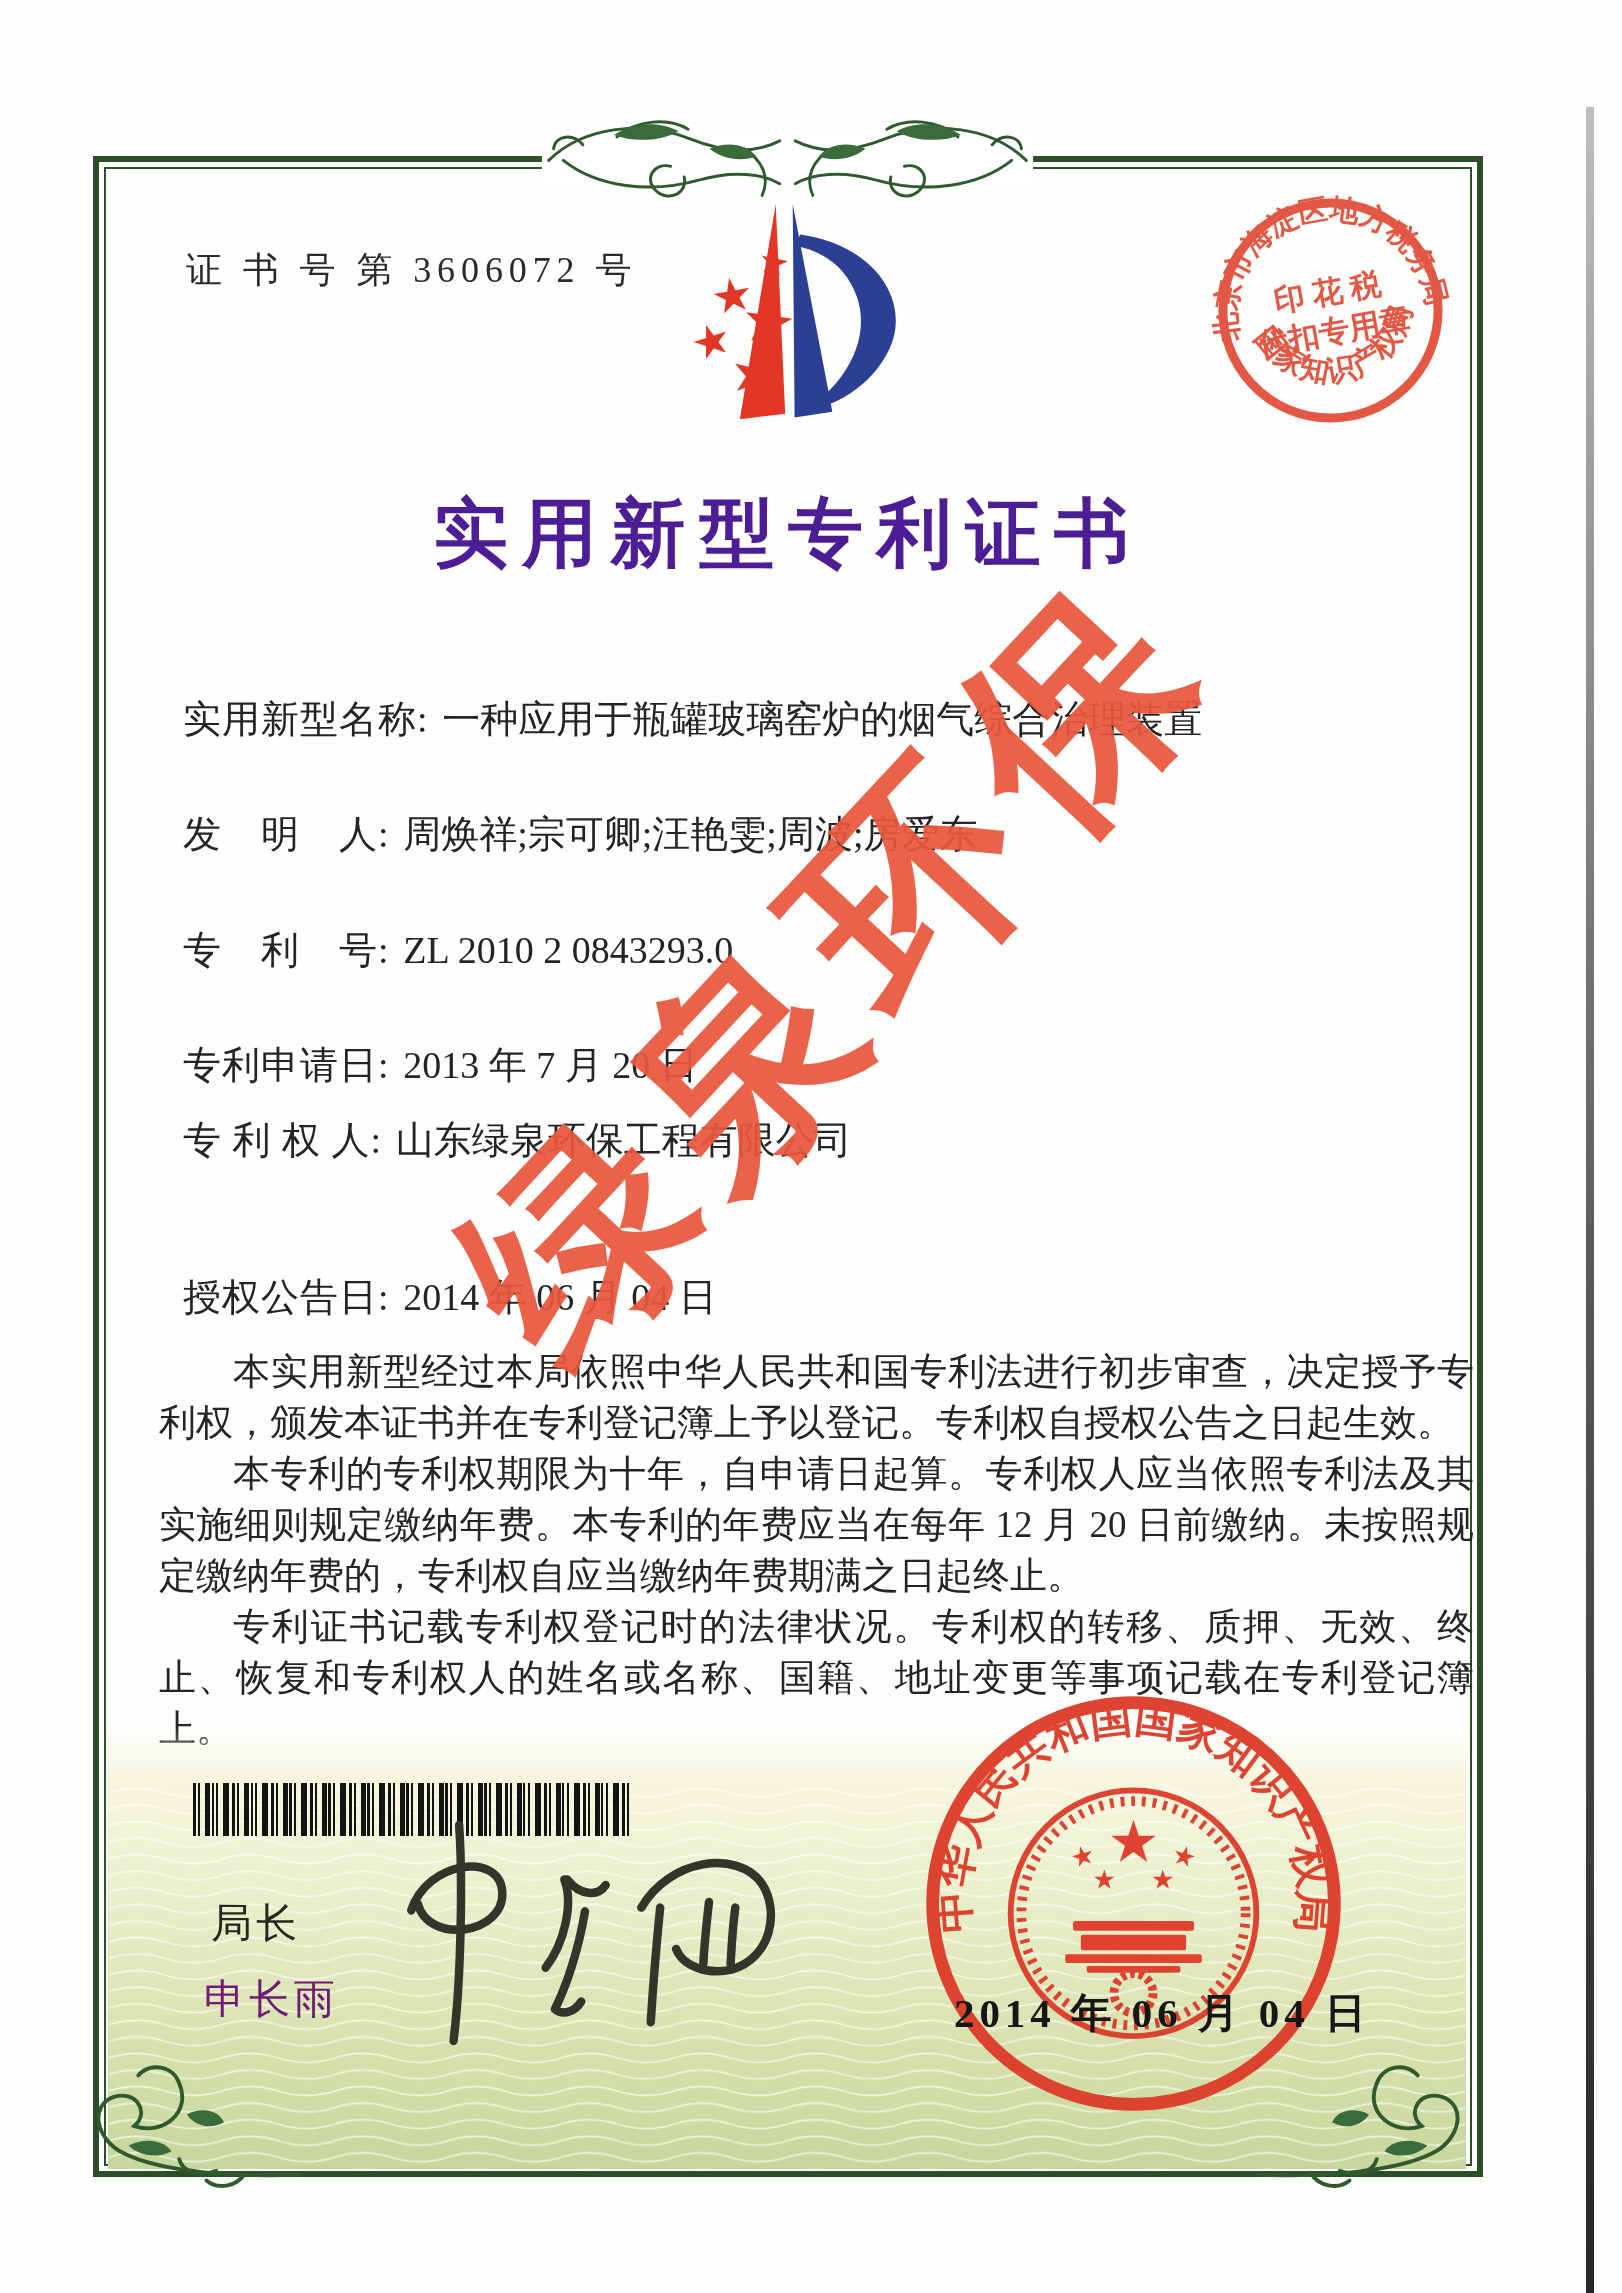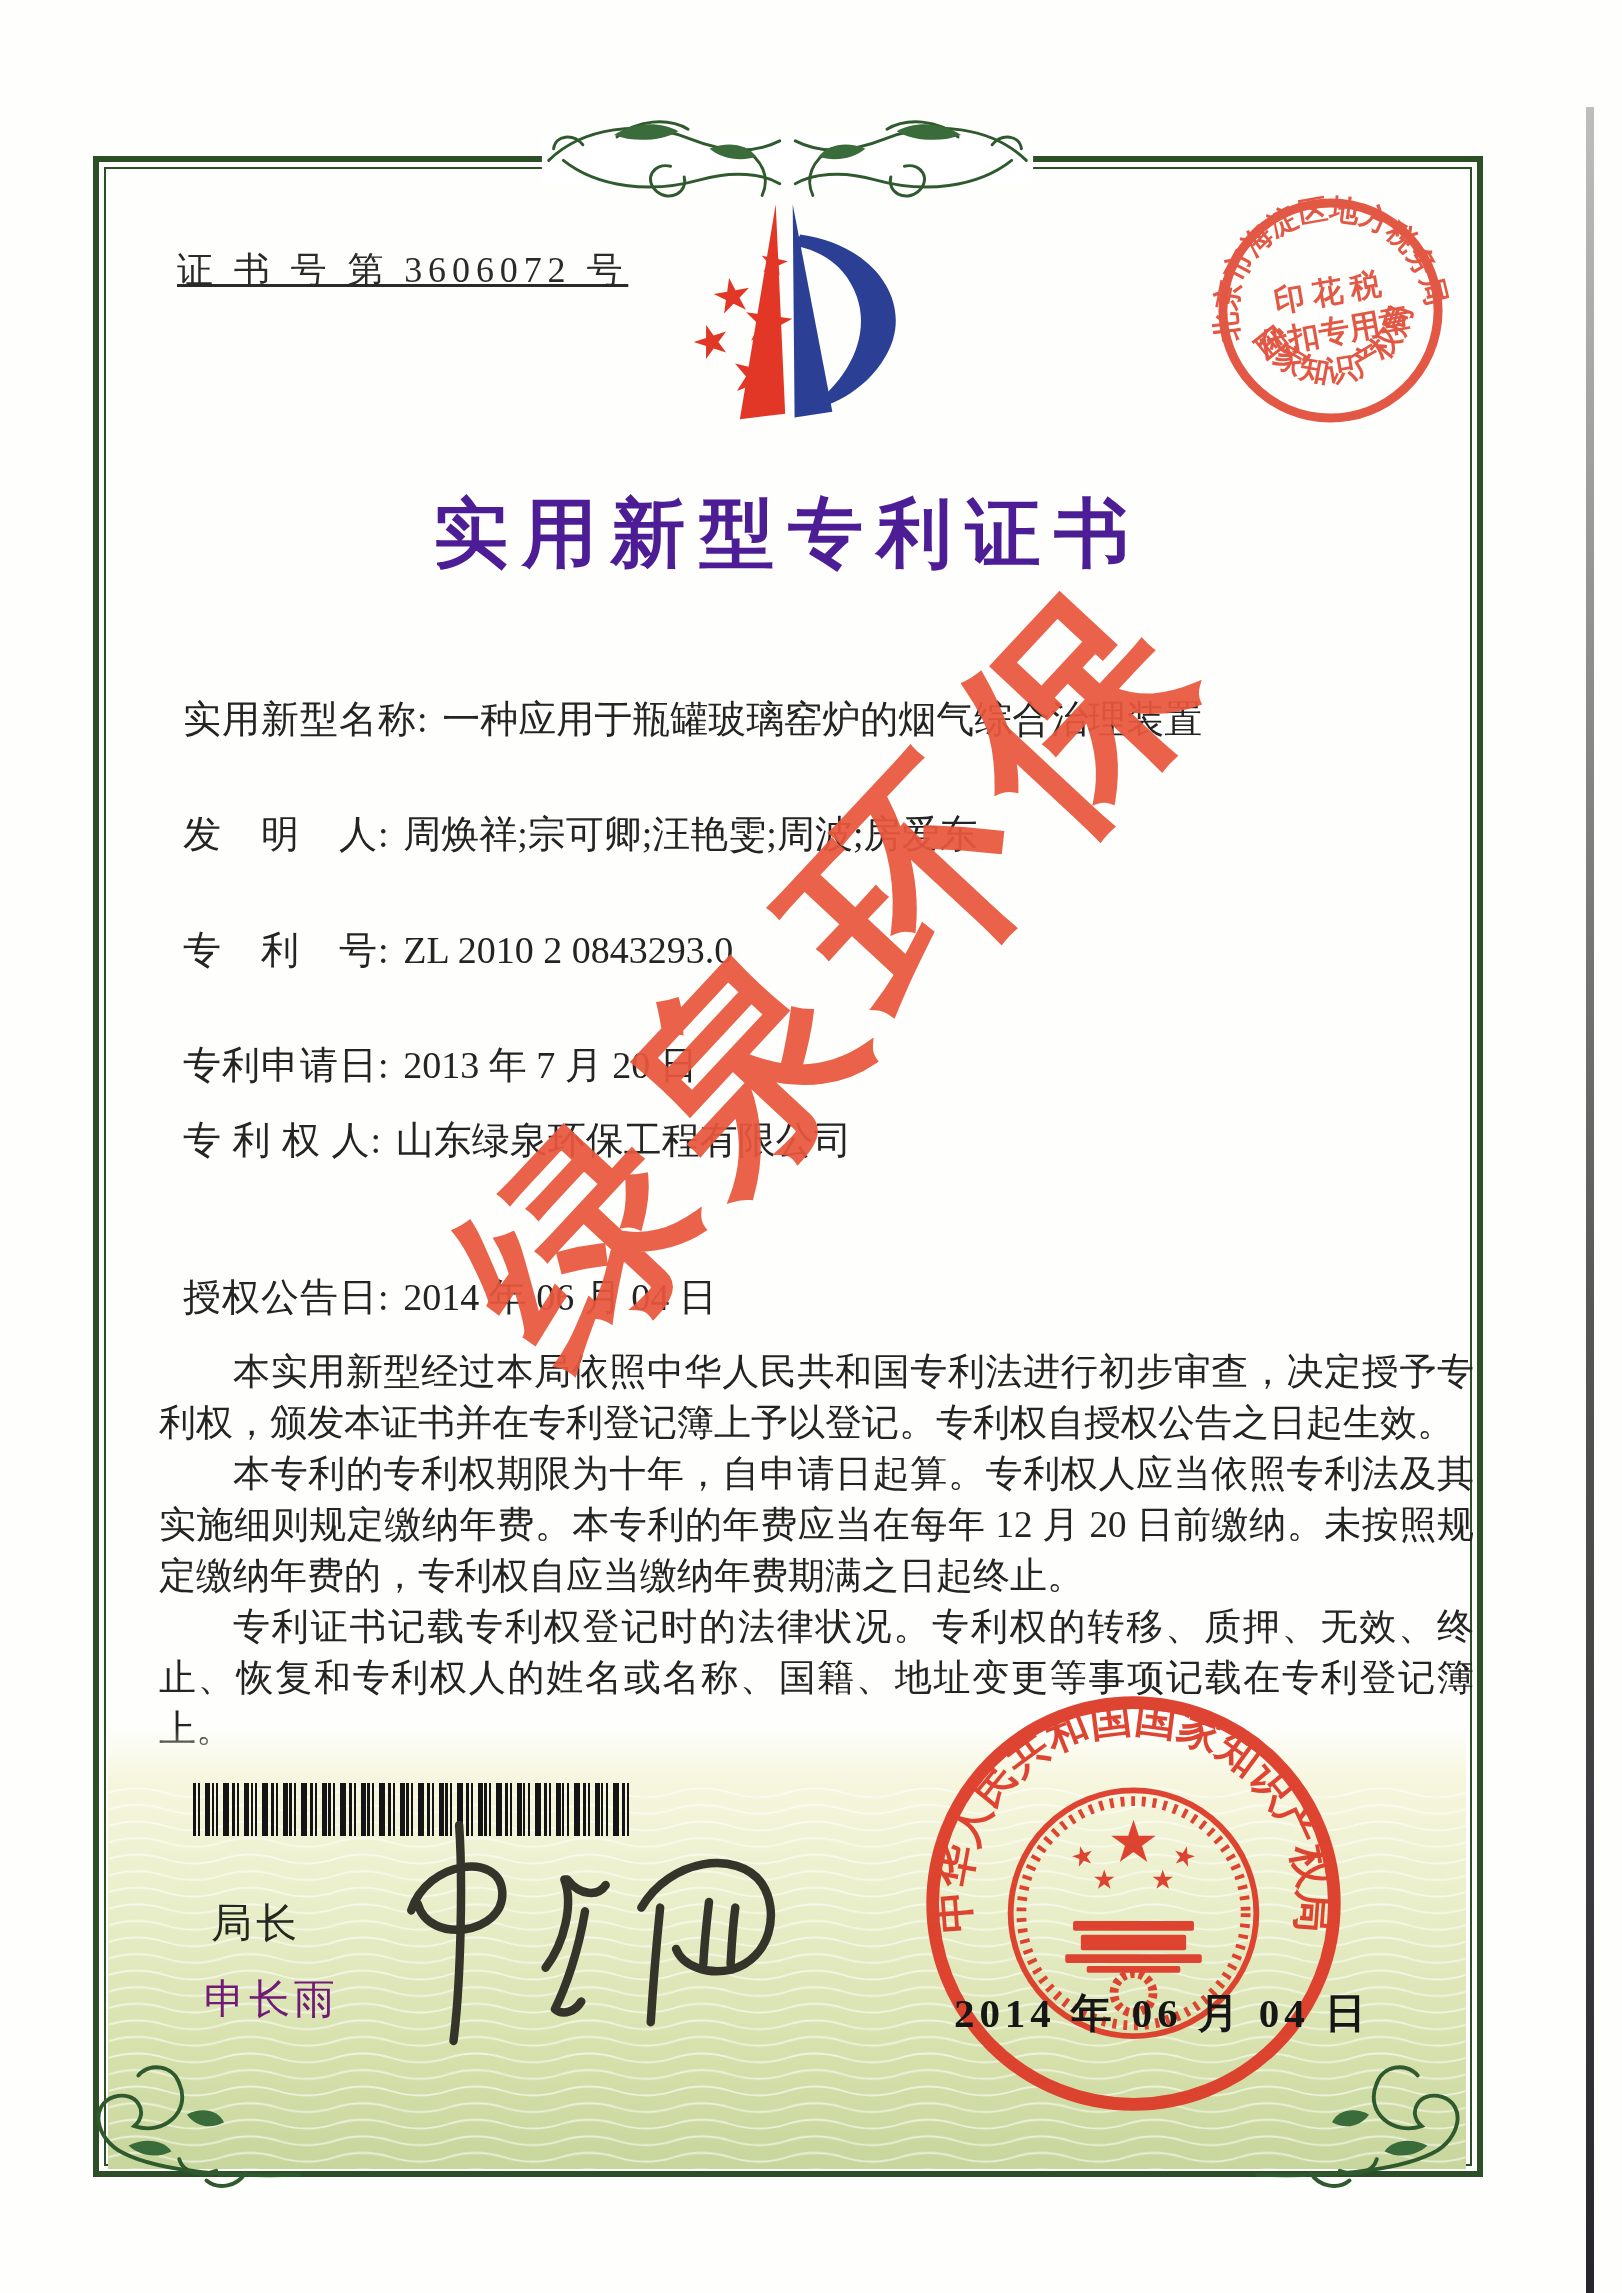--- a/index.html
+++ b/index.html
@@ -5,21 +5,21 @@
   html,body{margin:0;padding:0;background:#ffffff;}
   .page{position:relative;width:1623px;height:2294px;background:#fefefc;overflow:hidden;
         font-family:"Liberation Serif","DejaVu Serif",serif;color:#222;}
   
   .frame{position:absolute;left:93px;top:156px;width:1390px;height:2021px;
          border:6.8px solid #2c4f28;box-sizing:border-box;}
   .frame-inner{position:absolute;left:4.9px;top:4.9px;right:4.9px;bottom:4.9px;border:2px solid #2c4f28;}
   .edge-shadow{position:absolute;left:1586px;top:107px;bottom:0;width:7.8px;
         background:linear-gradient(180deg,rgba(70,70,70,.35),rgba(45,45,45,.8) 55%,#26262a);}
   
-  .cert-no{position:absolute;left:177px;top:246px;font-size:36px;letter-spacing:5.9px;color:#2a2a2a;text-decoration:underline;}
+  .cert-no{position:absolute;left:186px;top:246px;font-size:36px;letter-spacing:5.9px;color:#2a2a2a;}
   .title{position:absolute;left:93px;width:1390px;top:484px;text-align:center;
          font-size:75px;font-weight:bold;letter-spacing:13.7px;color:#4c1d95;}
   .field{position:absolute;left:183px;font-size:38px;color:#242424;white-space:nowrap;}
   .field .lbl{letter-spacing:1px;}
   .field .val{margin-left:13.7px;}
   .f0{top:694px}.f1{top:809px}.f2{top:925px}.f3{top:1040px}.f4{top:1115px}.f5{top:1272px}
   .paras{position:absolute;left:159px;top:1346px;width:1315px;font-size:37px;
          line-height:51px;color:#242424;text-align:justify;}
   .paras p{margin:0;text-indent:2em;}
   .footer{position:absolute;left:93px;width:1390px;top:2079px;text-align:center;

